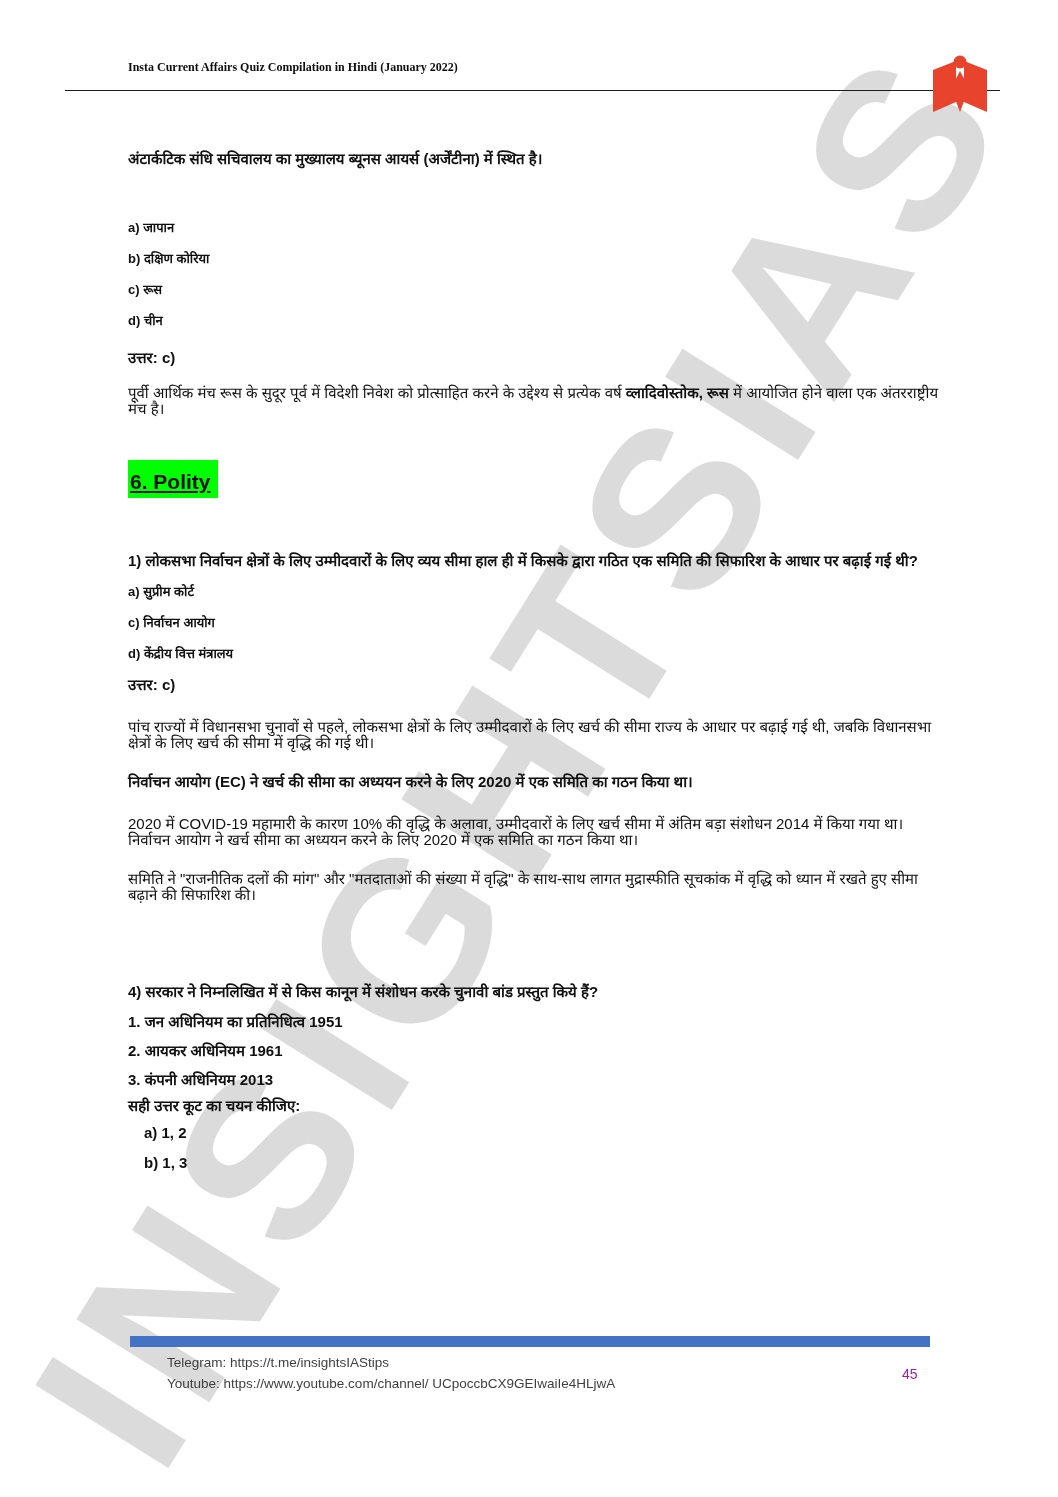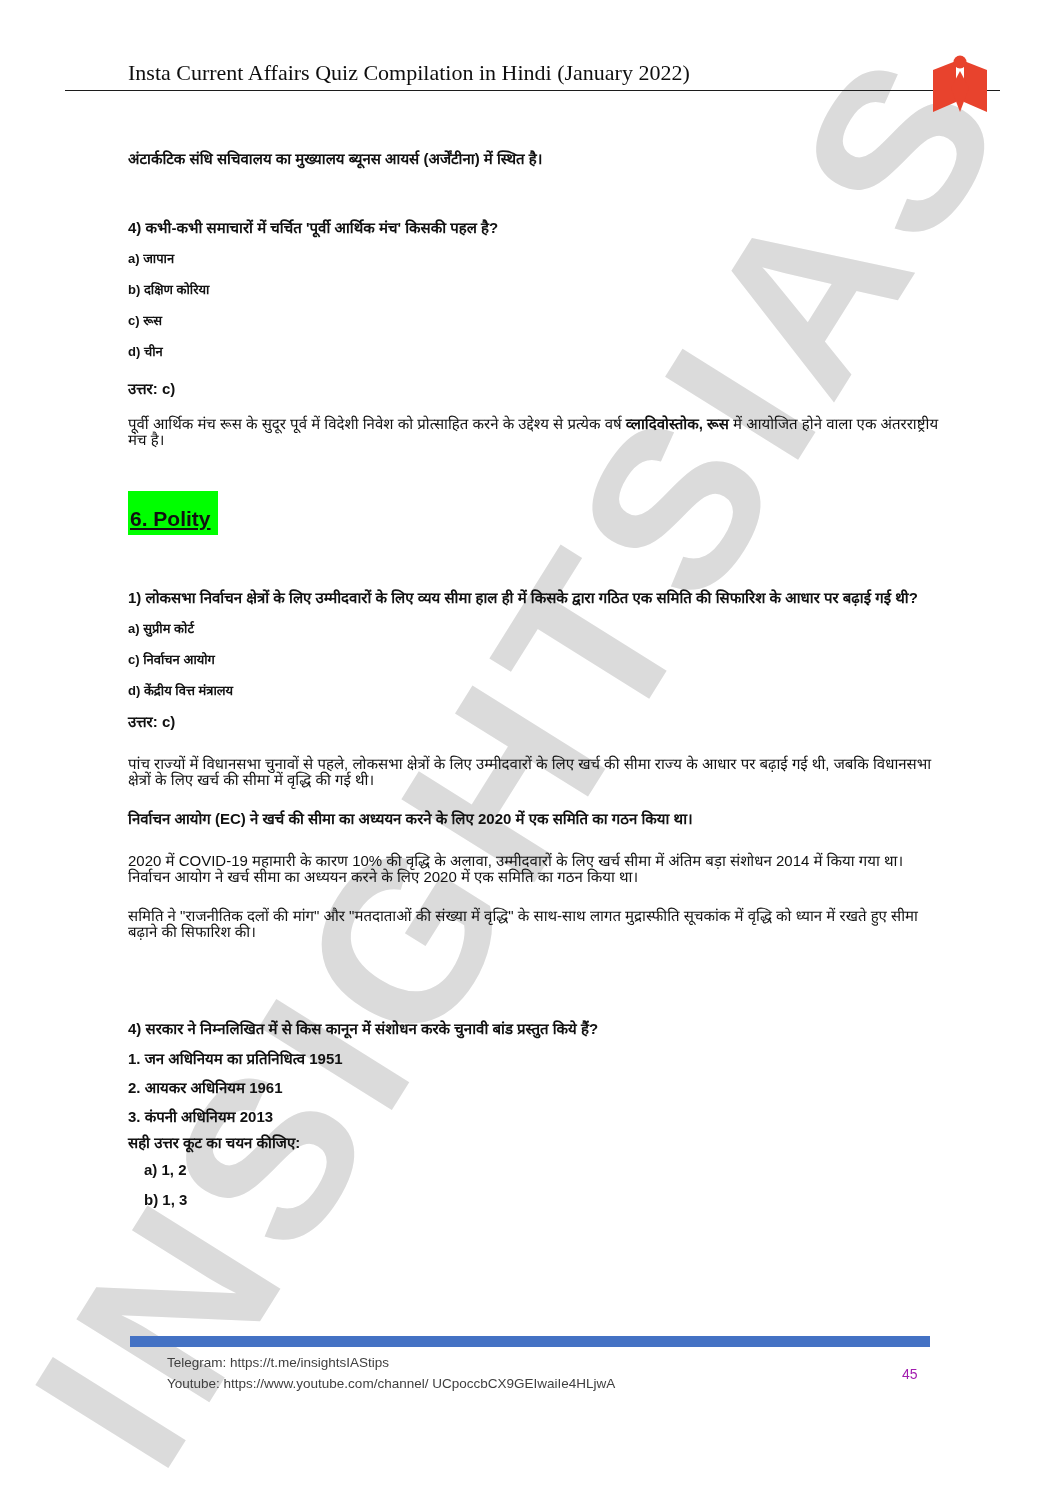--- a/index.html
+++ b/index.html
@@ -25,21 +25,21 @@
     color:#dbdbdb;
     line-height:260px;
     z-index:0;
     white-space:nowrap;
     user-select:none;
   }
   
   .header-title {
     position:absolute; left:128px; top:60px;
     font-family:"Liberation Serif", serif;
-    font-weight:normal; font-size:22px; color:#0f0f0f;
+    font-weight:bold; font-size:12px; color:#0f0f0f;
     z-index:2;
   }
   .header-rule {
     position:absolute; left:65px; top:90px; width:935px;
     border-top:1.6px solid #1c1c1c; z-index:2;
   }
   .logo { position:absolute; left:931px; top:54px; z-index:3; }
   
   .content {
     position:absolute; left:128px; top:148px; width:812px; z-index:1;
@@ -54,21 +54,21 @@
   .mb43 { margin-bottom:43px; }
   .mb48 { margin-bottom:48px; }
   .mb19 { margin-bottom:19px; }
   .mb23 { margin-bottom:23px; }
   .mb26 { margin-bottom:26px; }
   .mb73 { margin-bottom:73px; }
   .section-heading {
     display:inline-block;
     background:#00ff00;
     font-weight:bold; font-size:21px;
-    padding:16px 7px 4px 2px;
+    padding:10px 7px 4px 2px;
     text-decoration:underline;
     color:#101010;
   }
   .q2l { font-weight:bold; font-size:15px; line-height:30px; }
   .item { font-weight:bold; font-size:15px; line-height:29px; }
   .instr { font-weight:bold; font-size:15px; line-height:24px; }
   .kopt { font-weight:bold; font-size:15px; line-height:30px;margin-left:16px; }
   
   .footer-bar {
     position:absolute; left:130px; top:1336px;
@@ -100,21 +100,20 @@
       <path d="M56 16 L33 7 L33 48 L56 58 Z" fill="#e8432d"></path>
       <circle cx="29" cy="8" r="6.5" fill="#e8432d"></circle>
       <path d="M29 17 L38 34 L29 58 L20 34 Z" fill="#e8432d"></path>
     </svg>
   </div>
 
   <div class="content">
 
     <div class="stmt">अंटार्कटिक संधि सचिवालय का मुख्यालय ब्यूनस आयर्स (अर्जेंटीना) में स्थित है।</div>
 
-    <div class="qline">4) कभी-कभी समाचारों में चर्चित 'पूर्वी आर्थिक मंच' किसकी पहल है?</div>
     <div class="opts-gap">
       <div class="opt">a) जापान</div>
       <div class="opt">b) दक्षिण कोरिया</div>
       <div class="opt">c) रूस</div>
       <div class="opt">d) चीन</div>
     </div>
     <div class="answer">उत्तर: c)</div>
     <div class="expl mb43"><span>पूर्वी आर्थिक मंच रूस के सुदूर पूर्व में विदेशी निवेश को प्रोत्साहित करने के उद्देश्य से प्रत्येक वर्ष </span><b>व्लादिवोस्तोक, रूस</b><span> में आयोजित होने वाला एक अंतरराष्ट्रीय मंच है।</span></div>
 
     <div class="mb48">

